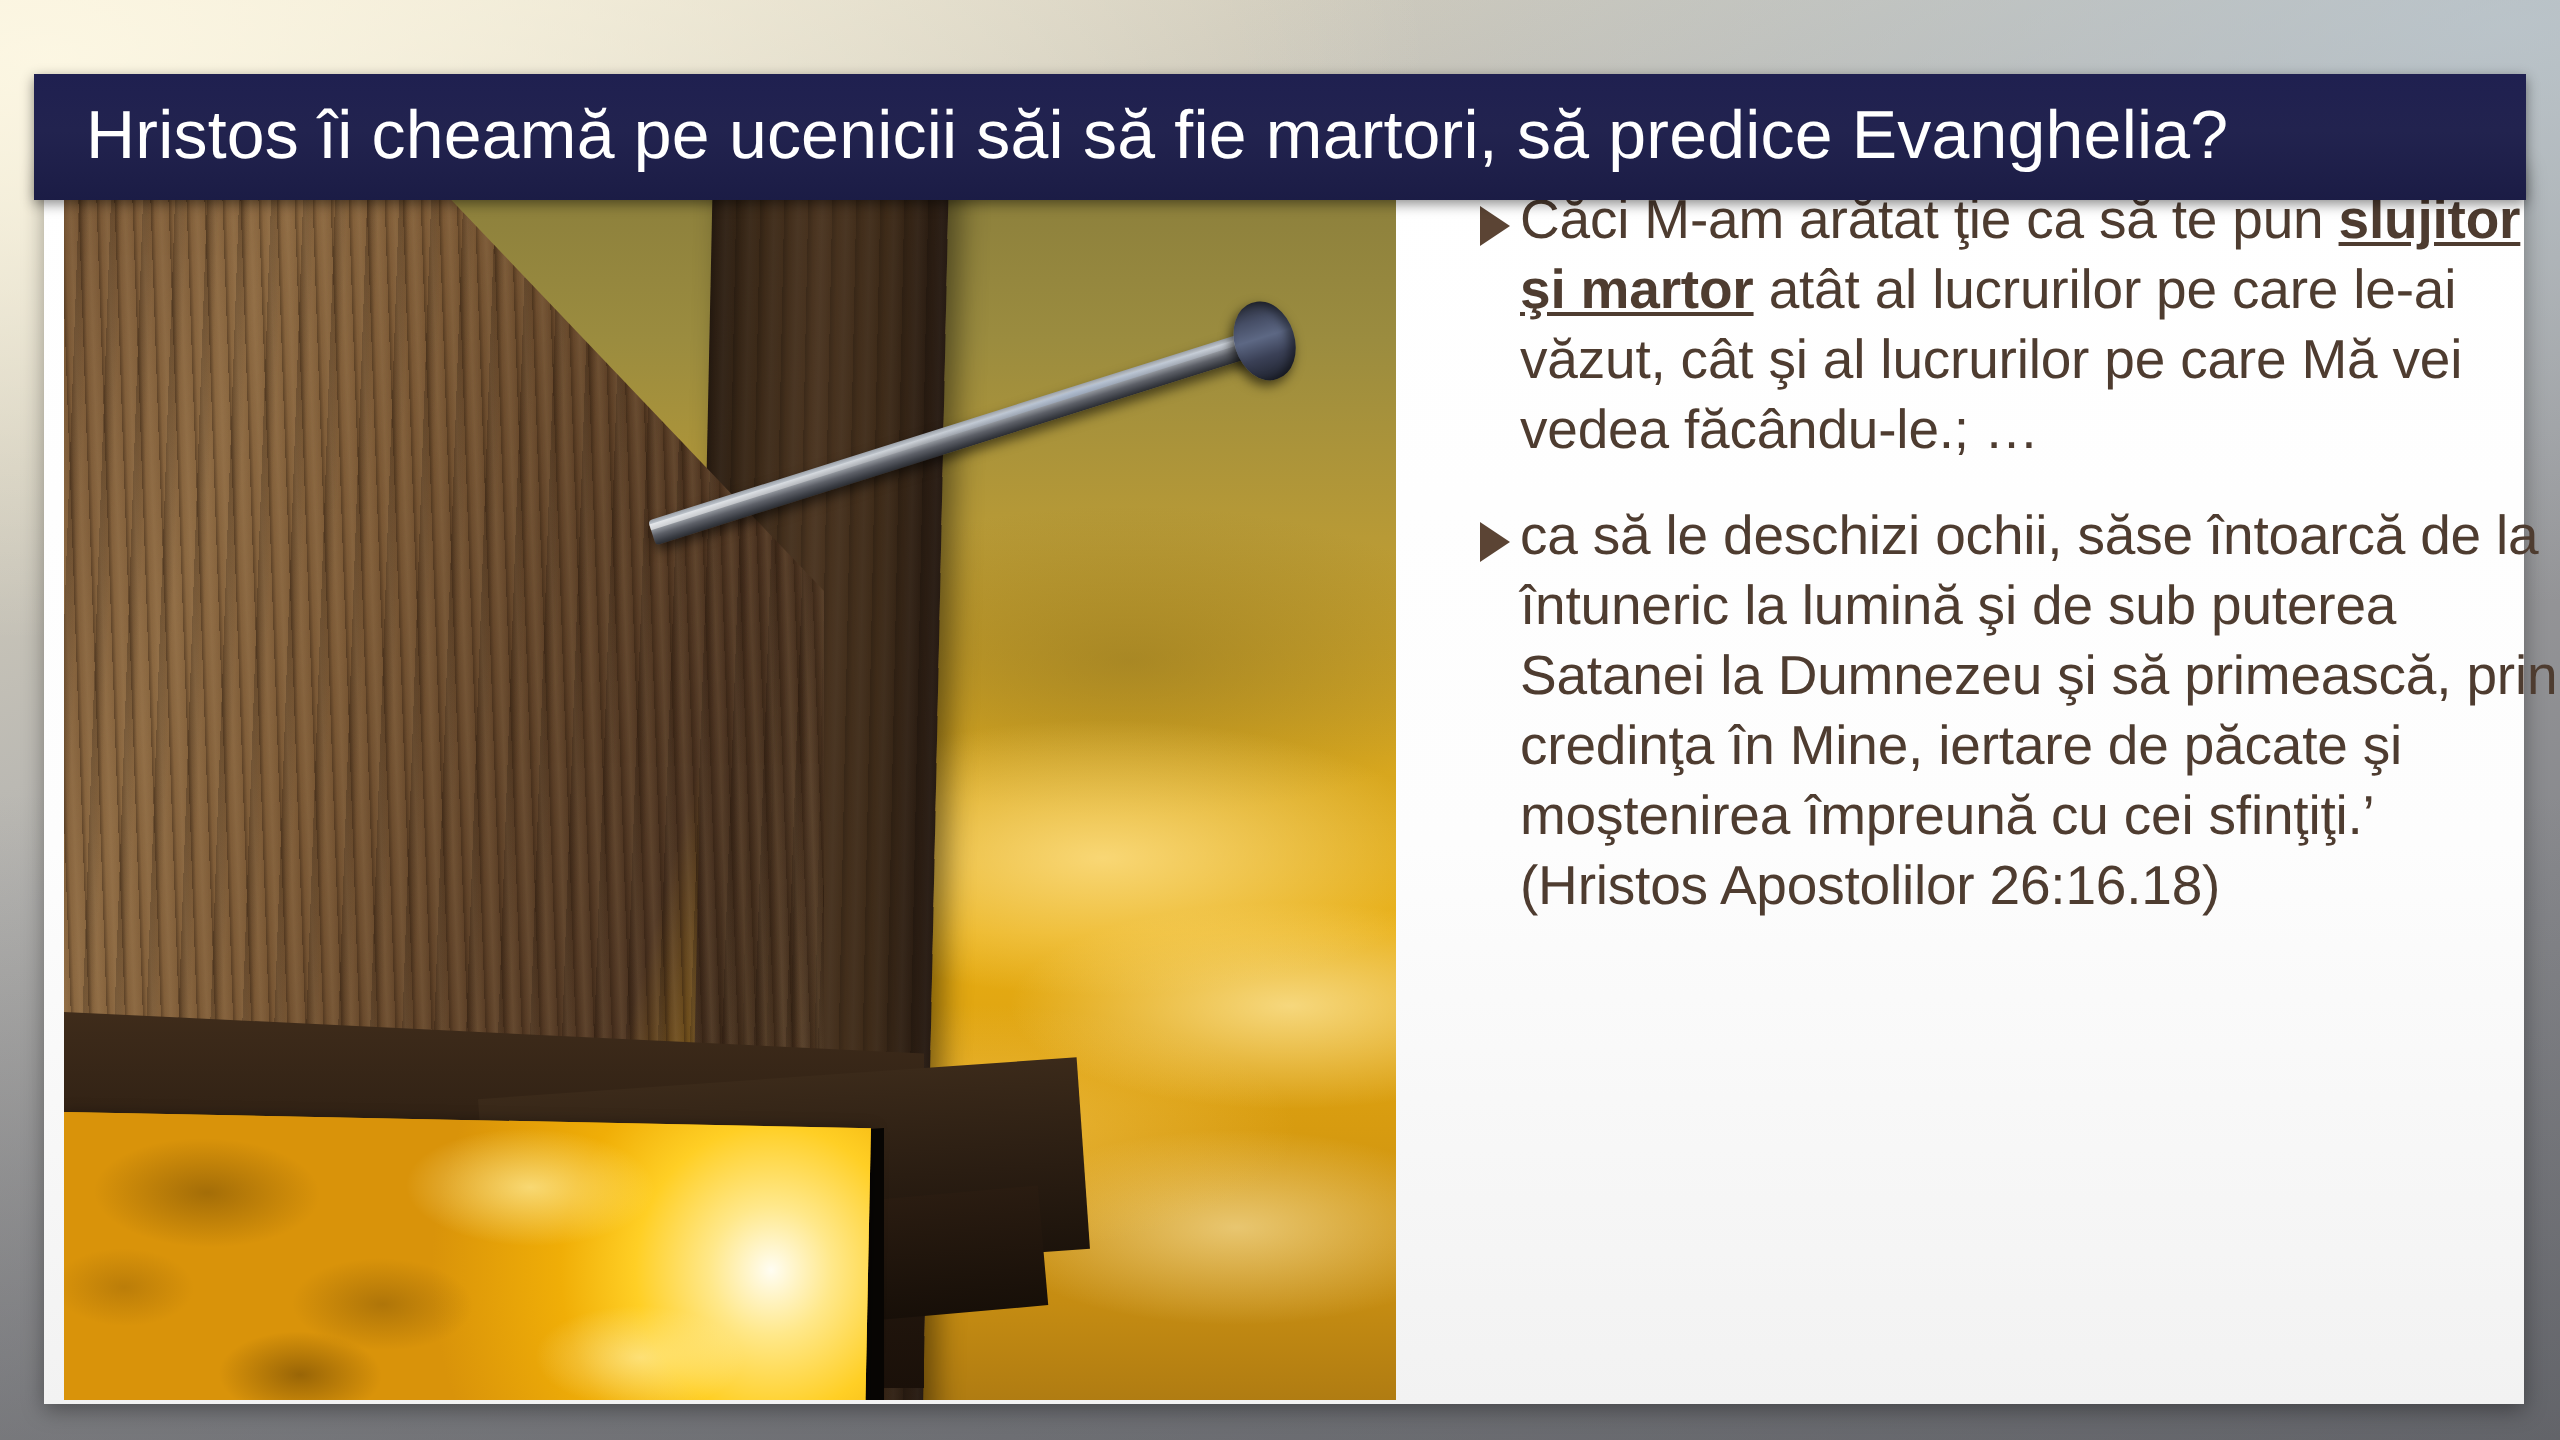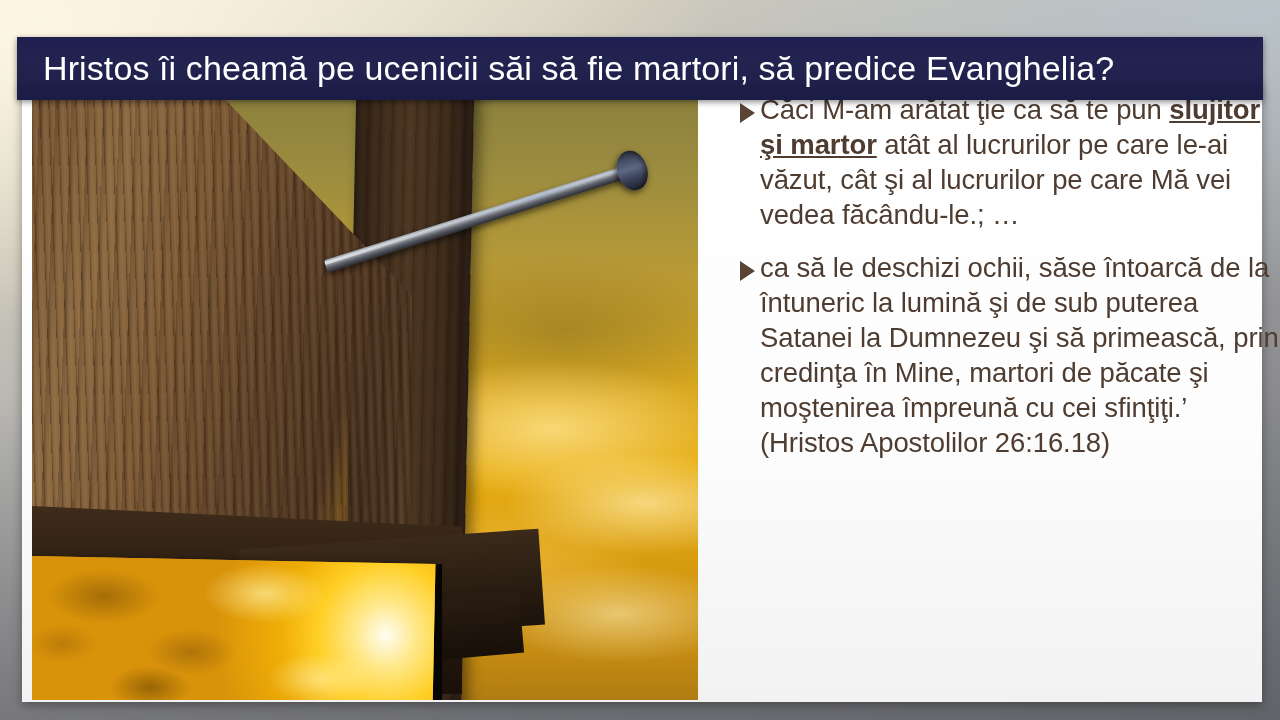--- a/index.html
+++ b/index.html
@@ -355,20 +355,20 @@
     <div class="bullet-row">
       <span class="bullet-marker"></span>
       <div class="bullet-text">
         <span>Căci M-am arătat ţie ca să te pun </span><span class="em">slujitor şi martor</span><span> atât al lucrurilor pe care le-ai văzut, cât şi al lucrurilor pe care Mă vei vedea făcându-le.; …</span>
       </div>
     </div>
 
     <div class="bullet-row">
       <span class="bullet-marker"></span>
       <div class="bullet-text">
-        <span>ca să le deschizi ochii, săse întoarcă de la întuneric la lumină şi de sub puterea Satanei la Dumnezeu şi să primească, prin credinţa în Mine, martori de păcate şi moştenirea împreună cu cei sfinţiţi.’</span>
+        <span>ca să le deschizi ochii, săse întoarcă de la întuneric la lumină şi de sub puterea Satanei la Dumnezeu şi să primească, prin credinţa în Mine, iertare de păcate şi moştenirea împreună cu cei sfinţiţi.’</span>
         <div>(Hristos Apostolilor 26:16.18)</div>
       </div>
     </div>
 
   </div>
 
 </div>
 
 </body></html>

